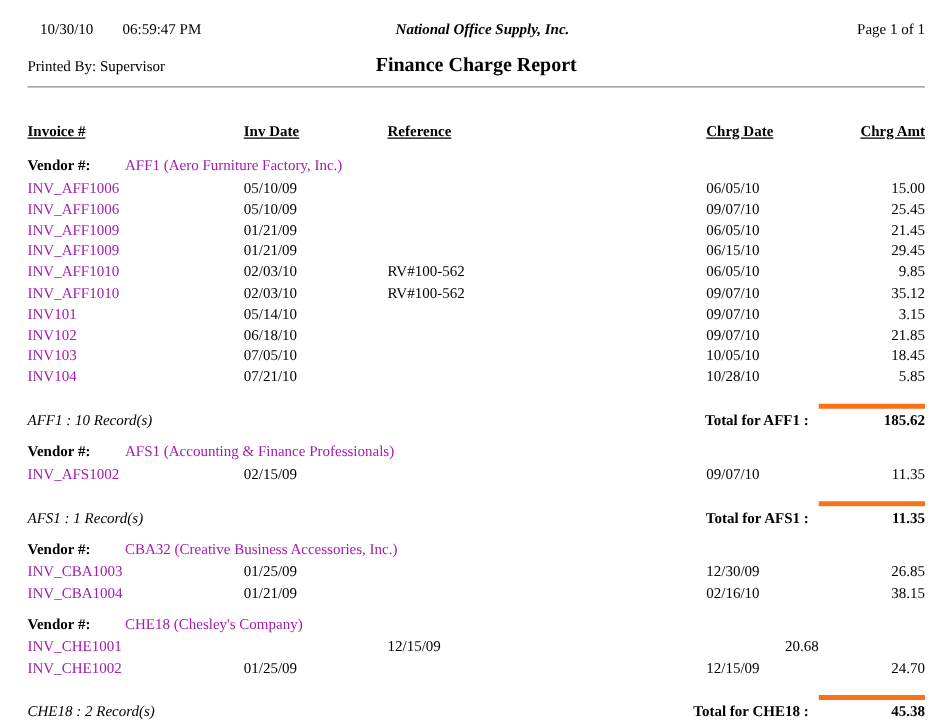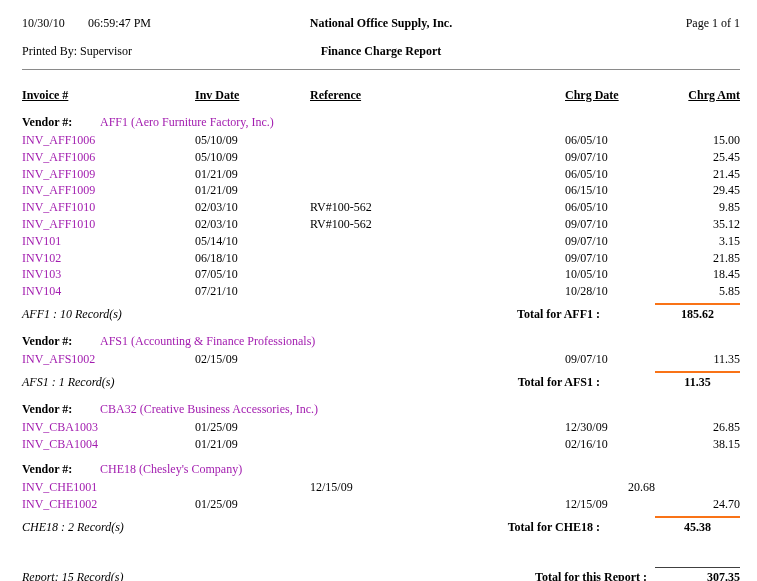--- a/index.html
+++ b/index.html
@@ -8,46 +8,46 @@
     width:757px; height:581px;
     box-sizing:border-box;
     background:#fff;
     font-family:"Liberation Serif","DejaVu Serif",serif;
     font-size:12px; color:#000;
     padding:16px 17px 0 22px;
     overflow:hidden;
   }
   
   .hdr-row1 { display:flex; align-items:baseline; height:15px; }
-  .hdr-row1 .left  { width:250px; display:flex; }
+  .hdr-row1 .left  { width:250px; display:flex;margin-left:10px; }
   .hdr-row1 .left .date { width:66px; }
-  .hdr-row1 .center{ flex:1; text-align:center; font-weight:bold; }
+  .hdr-row1 .center{ flex:1; text-align:center; font-weight:bold;font-style:italic; }
   .hdr-row1 .right { width:250px; text-align:right; }
   .hdr-row2 { display:flex; align-items:baseline; margin-top:13px; height:19px; }
   .hdr-row2 .left  { width:250px; }
-  .hdr-row2 .center{ flex:1; text-align:center; font-weight:bold; font-size:12px; }
+  .hdr-row2 .center{ flex:1; text-align:center; font-weight:bold; font-size:16px; }
   .hdr-row2 .right { width:250px; }
   .rule { border-top:1px solid #8a8a8a; margin-top:6px; }
 
   
   .grid { display:grid; grid-template-columns:173px 115px 255px 90px 85px; }
   .col-amt { text-align:right; }
-  .col-head { margin-top:18px; height:17px; font-weight:bold; }
+  .col-head { margin-top:28px; height:17px; font-weight:bold; }
   .col-head .u { text-decoration:underline; }
 
   
   .vendor-row { margin-top:8px; height:19px; display:flex; align-items:center; }
   .vendor-row .vlabel { font-weight:bold; width:78px; }
   .data-row { height:16.8px; line-height:16.8px; }
   .link { color:#a21caf; text-decoration:none; cursor:pointer; }
 
-  .summary-row { display:grid; grid-template-columns:280px 1fr 85px; margin-top:3px; height:21px; align-items:baseline;gap:47px; }
+  .summary-row { display:grid; grid-template-columns:280px 1fr 85px; margin-top:13px; height:21px; align-items:baseline; }
   .summary-row .rec   { font-style:italic; }
   .summary-row .tlabel{ font-weight:bold; text-align:right; padding-right:8px; }
-  .summary-row .tamt  { font-weight:bold; text-align:center; border-top:2px solid #f97316; padding-top:2px; }
+  .summary-row .tamt  { font-weight:bold; text-align:right; border-top:4px solid #f97316; padding-top:2px; }
 
   
   .footer-row { display:grid; grid-template-columns:280px 1fr 85px; margin-top:30px; align-items:baseline; }
   .footer-row .rec    { font-style:italic; }
   .footer-row .tlabel { font-weight:bold; text-align:right; padding-right:8px; }
   .footer-row .tamt   { font-weight:bold; text-align:right;
                         border-top:1px solid #404040;
                         border-bottom:3px double #404040;
                         padding:2px 0 2px 0; }
 </style>

